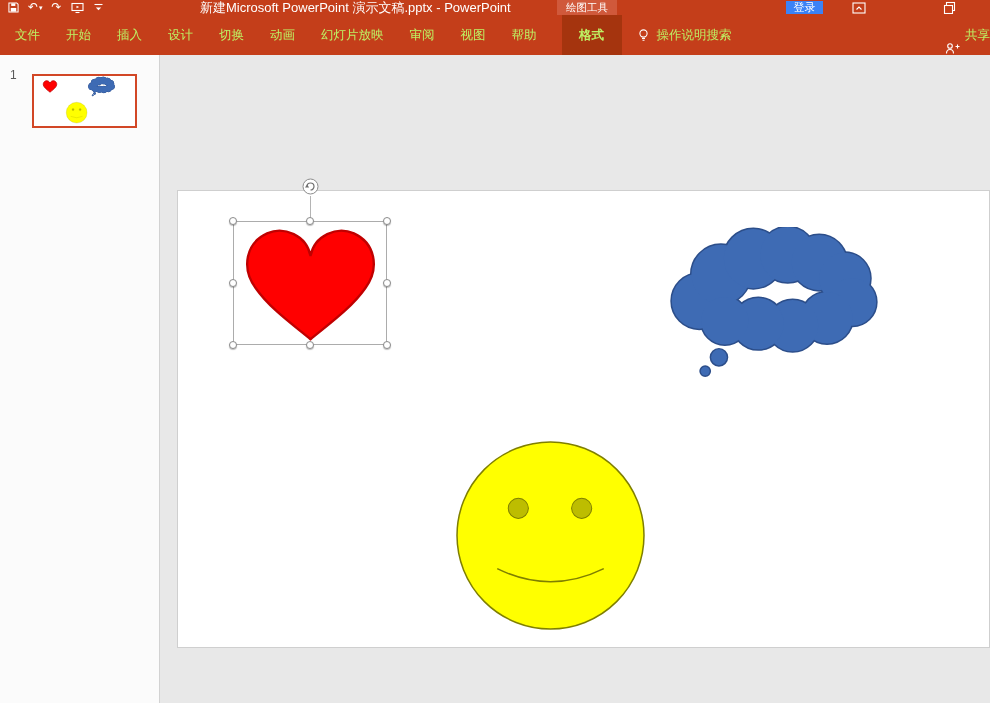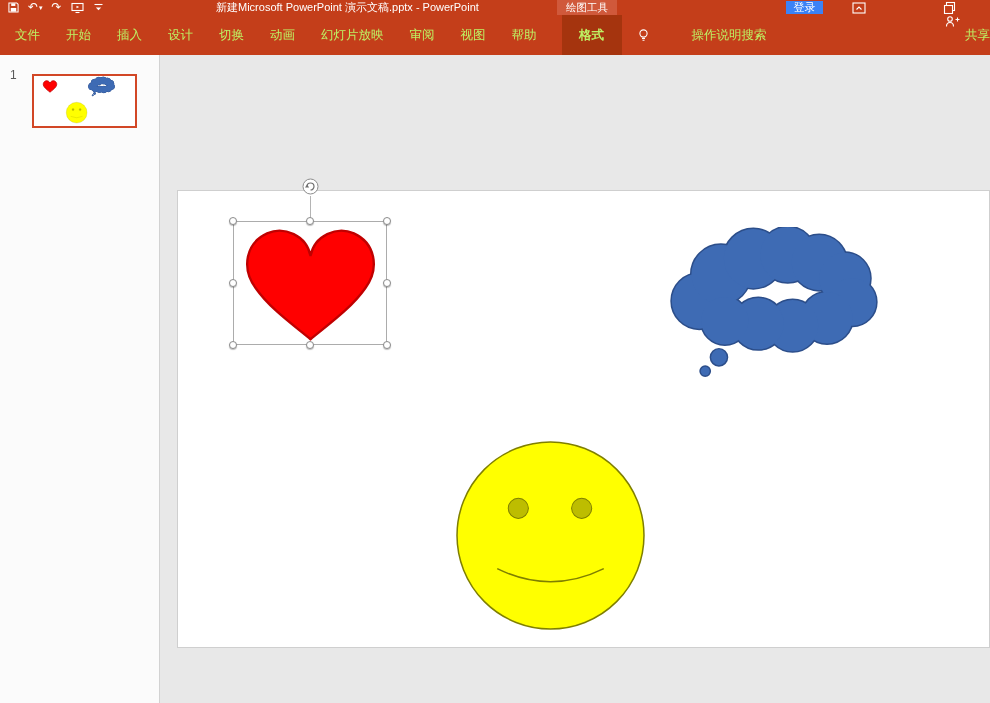--- a/index.html
+++ b/index.html
@@ -6,35 +6,35 @@
   html, body { width: 990px; height: 703px; }
   body { font-family: "Liberation Sans", "DejaVu Sans", sans-serif; overflow: hidden; }
   .app { position: relative; width: 990px; height: 703px; background: #E8E8E8; }
 
   
   .titlebar { position: absolute; left: 0; top: 0; width: 100%; height: 15px; background: #C43E1A; color: #fff; }
   .qat { position: absolute; left: 8px; top: 0; height: 15px; display: flex; align-items: center; gap: 9px; }
   .qat-btn { display: flex; align-items: center; color: #fff; font-size: 12px; line-height: 15px; cursor: default; }
   .glyph { font-size: 12px; }
   .caret { font-size: 7px; margin-left: 1px; }
-  .win-title { position: absolute; left: 216px; top: 0; height: 15px; line-height: 15px; font-size: 11px; white-space: nowrap; color: #fff; }
+  .win-title { position: absolute; left: 200px; top: 0; height: 15px; line-height: 15px; font-size: 13px; white-space: nowrap; color: #fff; }
   .ctx-header { position: absolute; left: 557px; top: 0; width: 60px; height: 15px; background: #D0593B; font-size: 10.5px; line-height: 15px; text-align: center; }
   .signin { position: absolute; left: 786px; top: 1px; width: 37px; height: 13px; background: #3b82f6; font-size: 11px; line-height: 13px; text-align: center; }
   .winbtn { position: absolute; top: 1px; width: 16px; height: 13px; display: flex; align-items: center; justify-content: center; }
   .winbtn.ribbonopts { left: 851px; }
   .winbtn.restore { left: 941px; }
 
   
   .tabs { position: absolute; left: 0; top: 15px; width: 100%; height: 40px; background: #C43E1A; display: flex; align-items: stretch; color: #bef264; font-size: 12.5px; }
   .tab { line-height: 40px; padding: 0 13px; white-space: nowrap; }
   .tab:first-child { margin-left: 2px; }
   .tab-format { margin-left: 12px; width: 60px; padding: 0; text-align: center; line-height: 40px; background: #A5340E; font-weight: bold; }
   .tellme { margin-left: 14px; display: flex; align-items: center; gap: 6px; white-space: nowrap; }
-  .tellme span { line-height: 40px; margin-left: 35px; }
-  .share { margin-left: auto; display: flex; align-items: flex-start; gap: 5px; padding-left: 8px; white-space: nowrap; }
+  .tellme span { line-height: 40px; }
+  .share { margin-left: auto; display: flex; align-items: flex-end; gap: 5px; padding-left: 8px; white-space: nowrap; }
   .share span { line-height: 40px; }
 
   
   .panel { position: absolute; left: 0; top: 55px; width: 160px; height: 648px; background: #FBFBFB; border-right: 1px solid #D2D2D2; }
   .slide-num { position: absolute; left: 10px; top: 13px; font-size: 12px; color: #595959; }
   .thumb { position: absolute; left: 32px; top: 19px; width: 105px; height: 54px; background: #fff; border: 2px solid #D24726; }
   .thumb svg { display: block; width: 100%; height: 100%; }
 
   
   .canvas { position: absolute; left: 161px; top: 55px; width: 829px; height: 648px; background: #E8E8E8; }

